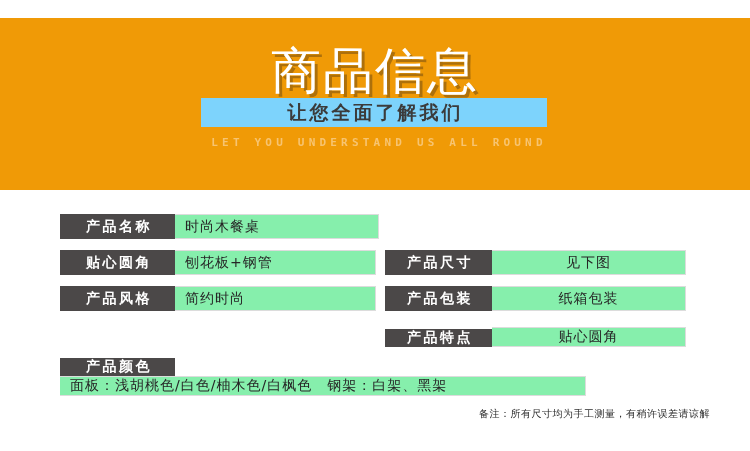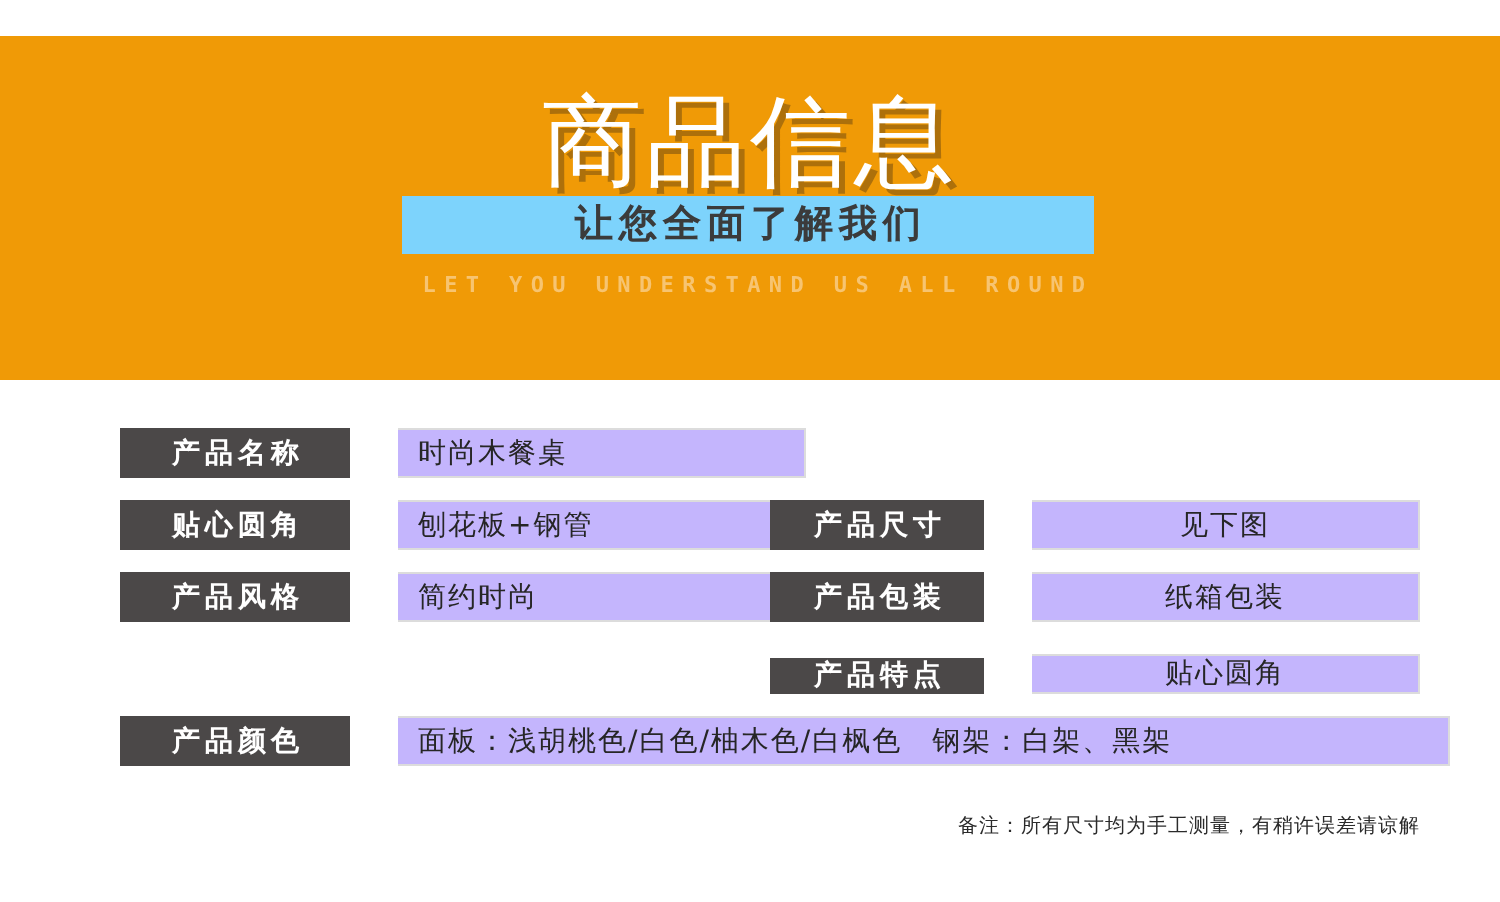--- a/index.html
+++ b/index.html
@@ -80,36 +80,35 @@
     top: 190px;
     width: 750px;
     height: 261px;
   }
 
   .row {
     position: absolute;
     height: 25px;
     display: flex;
     align-items: stretch;
-    gap: 24px;
   }
   .cell-label {
     background: #4b4848;
     color: #ffffff;
     font-size: 14px;
     font-weight: bold;
     letter-spacing: 2.5px;
     display: flex;
     align-items: center;
     justify-content: center;
     padding-left: 3px;
     box-sizing: border-box;
   }
   .cell-value {
-    background: #c4b5fd;
+    background: #86efac;
     border: 1px solid #dcdcdc;
     border-left: none;
     color: #262626;
     font-size: 14px;
     letter-spacing: 1px;
     display: flex;
     align-items: center;
     box-sizing: border-box;
   }
   .cell-value.left {
@@ -117,21 +116,21 @@
     padding-left: 10px;
   }
   .cell-value.center {
     justify-content: center;
   }
 
   
   #row-name      { left: 60px;  top: 24px;  }
   #row-material  { left: 60px;  top: 60px;  }
   #row-style     { left: 60px;  top: 96px;  }
-  #row-color     { left: 60px;  top: 168px; }
+  #row-color     { left: 60px;  top: 168px; flex-direction: column; }
 
   
   #row-size      { left: 385px; top: 60px;  }
   #row-package   { left: 385px; top: 96px;  }
   #row-feature   { left: 385px; top: 132px; align-items: flex-end; }
 
   #row-name .cell-label,
   #row-material .cell-label,
   #row-style .cell-label,
   #row-color .cell-label { width: 115px; }

